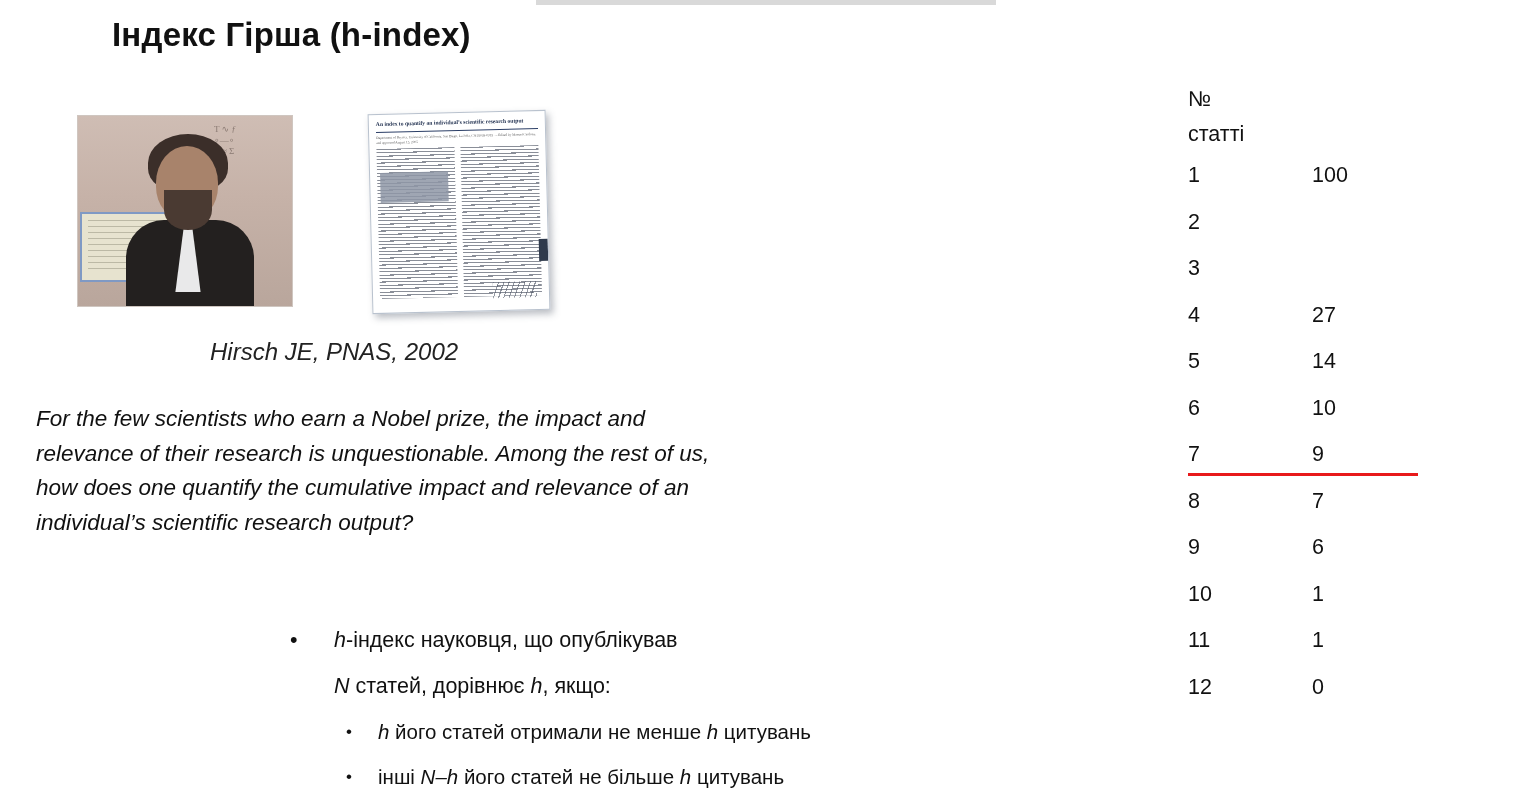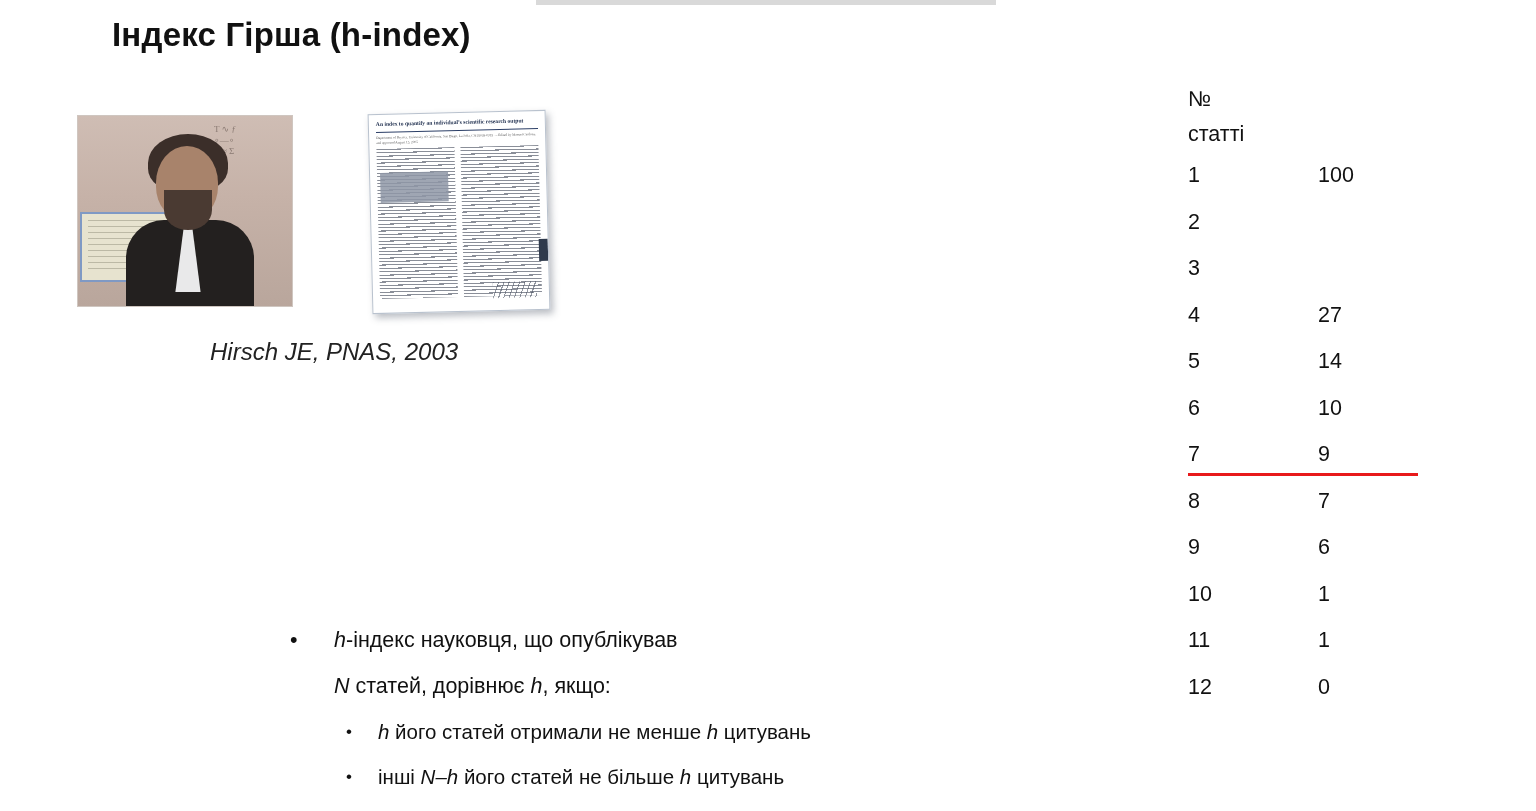--- a/index.html
+++ b/index.html
@@ -246,21 +246,21 @@
   .thead .c1 { width: 124px; }
   .thead .c2 { width: 170px; }
   .trow {
     display: flex;
     font-size: 21.5px;
     line-height: 46.5px;
     color: #111111;
     position: relative;
   }
   .trow .c1 { width: 124px; }
-  .trow .c2 { width: 170px; margin-left: 6px; }
+  .trow .c2 { width: 170px; }
   .trow.cut::after {
     content: "";
     position: absolute;
     left: 0;
     bottom: 2px;
     width: 230px;
     height: 3px;
     background: #e8191b;
   }
 </style>
@@ -292,22 +292,23 @@
     <div class="meta">Department of Physics, University of California, San Diego, La Jolla, CA 92093-0319 — Edited by Manuel Cardona, and approved August 15, 2005</div>
     <div class="cols">
       <div class="col"></div>
       <div class="col"></div>
     </div>
     <div class="block"></div>
     <div class="sig"></div>
     <div class="tab"></div>
   </div>
 
-  <div class="caption">Hirsch JE, PNAS, 2003</div>
-
+  <div class="caption">Hirsch JE, PNAS, 2002</div>
+
+  <div class="quote">For the few scientists who earn a Nobel prize, the impact and relevance of their research is unquestionable. Among the rest of us, how does one quantify the cumulative impact and relevance of an individual’s scientific research output?</div>
 
   <div class="bullets">
     <div class="b1">
       <span class="dot">•</span>
       <div>
         <i>h</i><span>-індекс науковця, що опублікував</span>
       </div>
       <div>
         <i>N</i><span> статей, дорівнює </span><i>h</i><span>, якщо:</span>
       </div>

